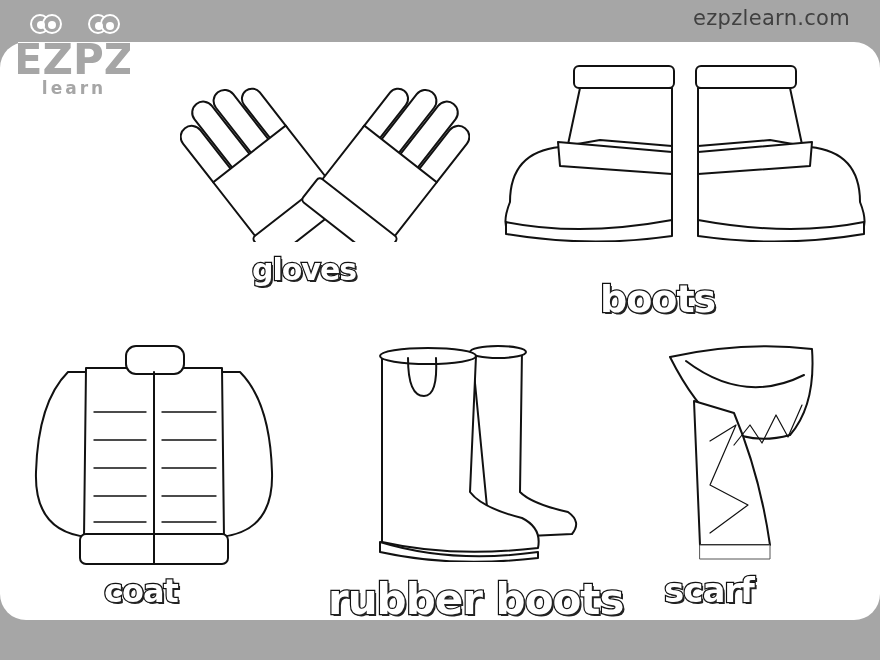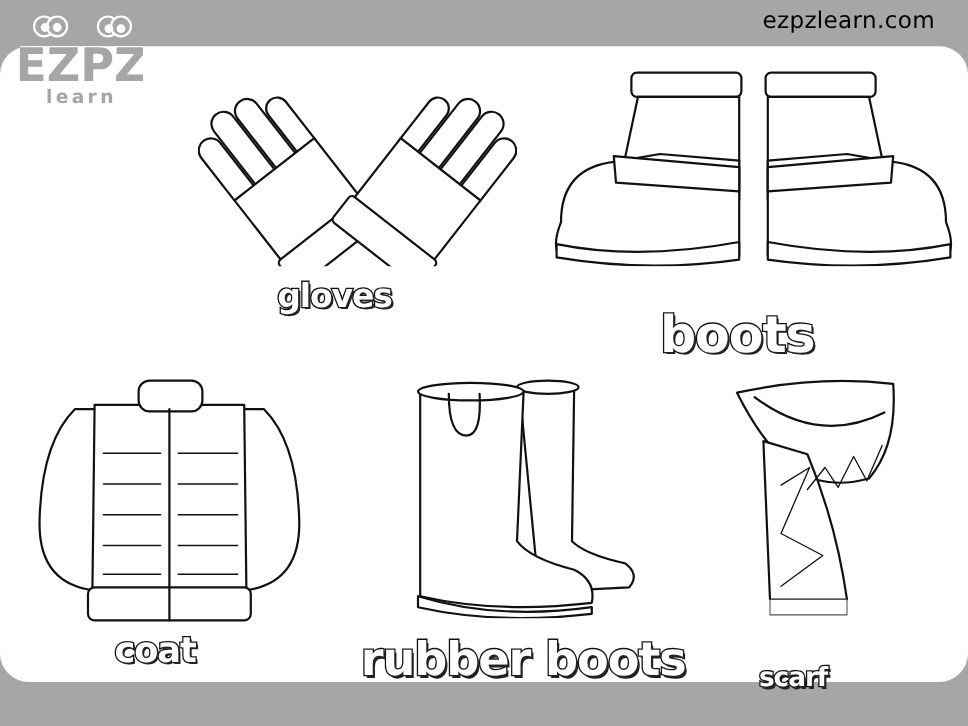--- a/index.html
+++ b/index.html
@@ -1,18 +1,18 @@
 <!DOCTYPE html>
 <html><head>
 <meta charset="utf-8">
 <style>
   html,body{margin:0;padding:0;}
   body{width:880px;height:660px;background:#a6a6a6;position:relative;overflow:hidden;font-family:"DejaVu Sans",sans-serif;}
   .card{position:absolute;left:0;top:42px;width:880px;height:578px;background:#fff;border-radius:26px;}
-  .url{position:absolute;right:30px;top:6px;color:#000000;font-size:21px;font-family:"DejaVu Sans",sans-serif;letter-spacing:0.3px;}
+  .url{position:absolute;right:30px;top:6px;color:#404040;font-size:21px;font-family:"DejaVu Sans",sans-serif;letter-spacing:0.3px;}
   .logo{position:absolute;left:18px;top:8px;width:112px;height:90px;}
   .word{position:absolute;font-family:"DejaVu Sans",sans-serif;font-weight:bold;color:#fff;
         -webkit-text-stroke:2.4px #111;paint-order:stroke fill;letter-spacing:-1px;
         text-shadow:2px 2px 0 #222;}
   svg.art{position:absolute;fill:#fff;stroke:#111;stroke-width:2;stroke-linejoin:round;stroke-linecap:round;}
 </style>
 </head>
 <body>
 
 <div class="card"></div>
@@ -66,21 +66,21 @@
     <path d="M6 160 Q80 175 172 158 L172 174 Q90 186 6 172 Z"></path>
   </g>
   <g transform="translate(370 0) scale(-1 1)">
     <rect x="74" y="4" width="100" height="22" rx="5"></rect>
     <path d="M80 26 L172 26 L172 120 L60 120 Z"></path>
     <path d="M10 140 Q10 90 60 85 L100 78 L172 84 L172 170 L8 170 Q2 160 10 140 Z"></path>
     <path d="M58 80 L172 90 L172 112 L60 104 Z"></path>
     <path d="M6 160 Q80 175 172 158 L172 174 Q90 186 6 172 Z"></path>
   </g>
 </svg>
-<div class="word" style="left:600px;top:277px;font-size:46px;text-align:center;">boots</div>
+<div class="word" style="left:600px;top:277px;font-size:38px;text-align:center;">boots</div>
 
 <svg class="art" style="left:28px;top:342px;" width="252" height="225" viewBox="0 0 252 225" stroke-width="1.6">
   <path d="M40 30 Q10 60 8 130 Q6 190 60 195 L80 180 L80 30 Z"></path>
   <path d="M212 30 Q242 60 244 130 Q246 190 192 195 L172 180 L172 30 Z"></path>
   <path d="M58 26 L194 26 L196 196 L56 196 Z"></path>
   <rect x="52" y="192" width="148" height="30" rx="6"></rect>
   <rect x="98" y="4" width="58" height="28" rx="10"></rect>
   <path d="M126 30 L126 222"></path>
   <g stroke-width="1.4">
       <path d="M66 70 L118 70 M134 70 L188 70 M66 98 L118 98 M134 98 L188 98 M66 126 L118 126 M134 126 L188 126 M66 154 L118 154 M134 154 L188 154 M66 180 L118 180 M134 180 L188 180"></path>
@@ -99,13 +99,13 @@
 <div class="word" style="left:328px;top:575px;font-size:42px;">rubber boots</div>
 
 <svg class="art" style="left:664px;top:345px;" width="155" height="215" viewBox="0 0 155 215" stroke-width="1.5">
   <path d="M6 12 Q80 -4 148 4 Q152 60 126 90 Q90 100 60 84 Q30 60 6 12 Z"></path>
   <path d="M22 16 Q80 60 140 30" fill="none"></path>
   <path d="M30 56 L36 200 L106 200 Q96 130 70 68 Z"></path>
   <polyline points="46,96 72,80 46,140 84,160 46,188" fill="none" stroke-width="1.2"></polyline>
   <polyline points="70,100 86,80 98,98 112,70 124,92 138,60" fill="none" stroke-width="1.2"></polyline>
   <rect x="36" y="200" width="70" height="14" fill="#fff" stroke="#555" stroke-width="1"></rect>
 </svg>
-<div class="word" style="left:690px;top:570px;font-size:24px;margin-top:32px;">scarf</div>
+<div class="word" style="left:664px;top:570px;font-size:34px;">scarf</div>
 
 </body></html>

